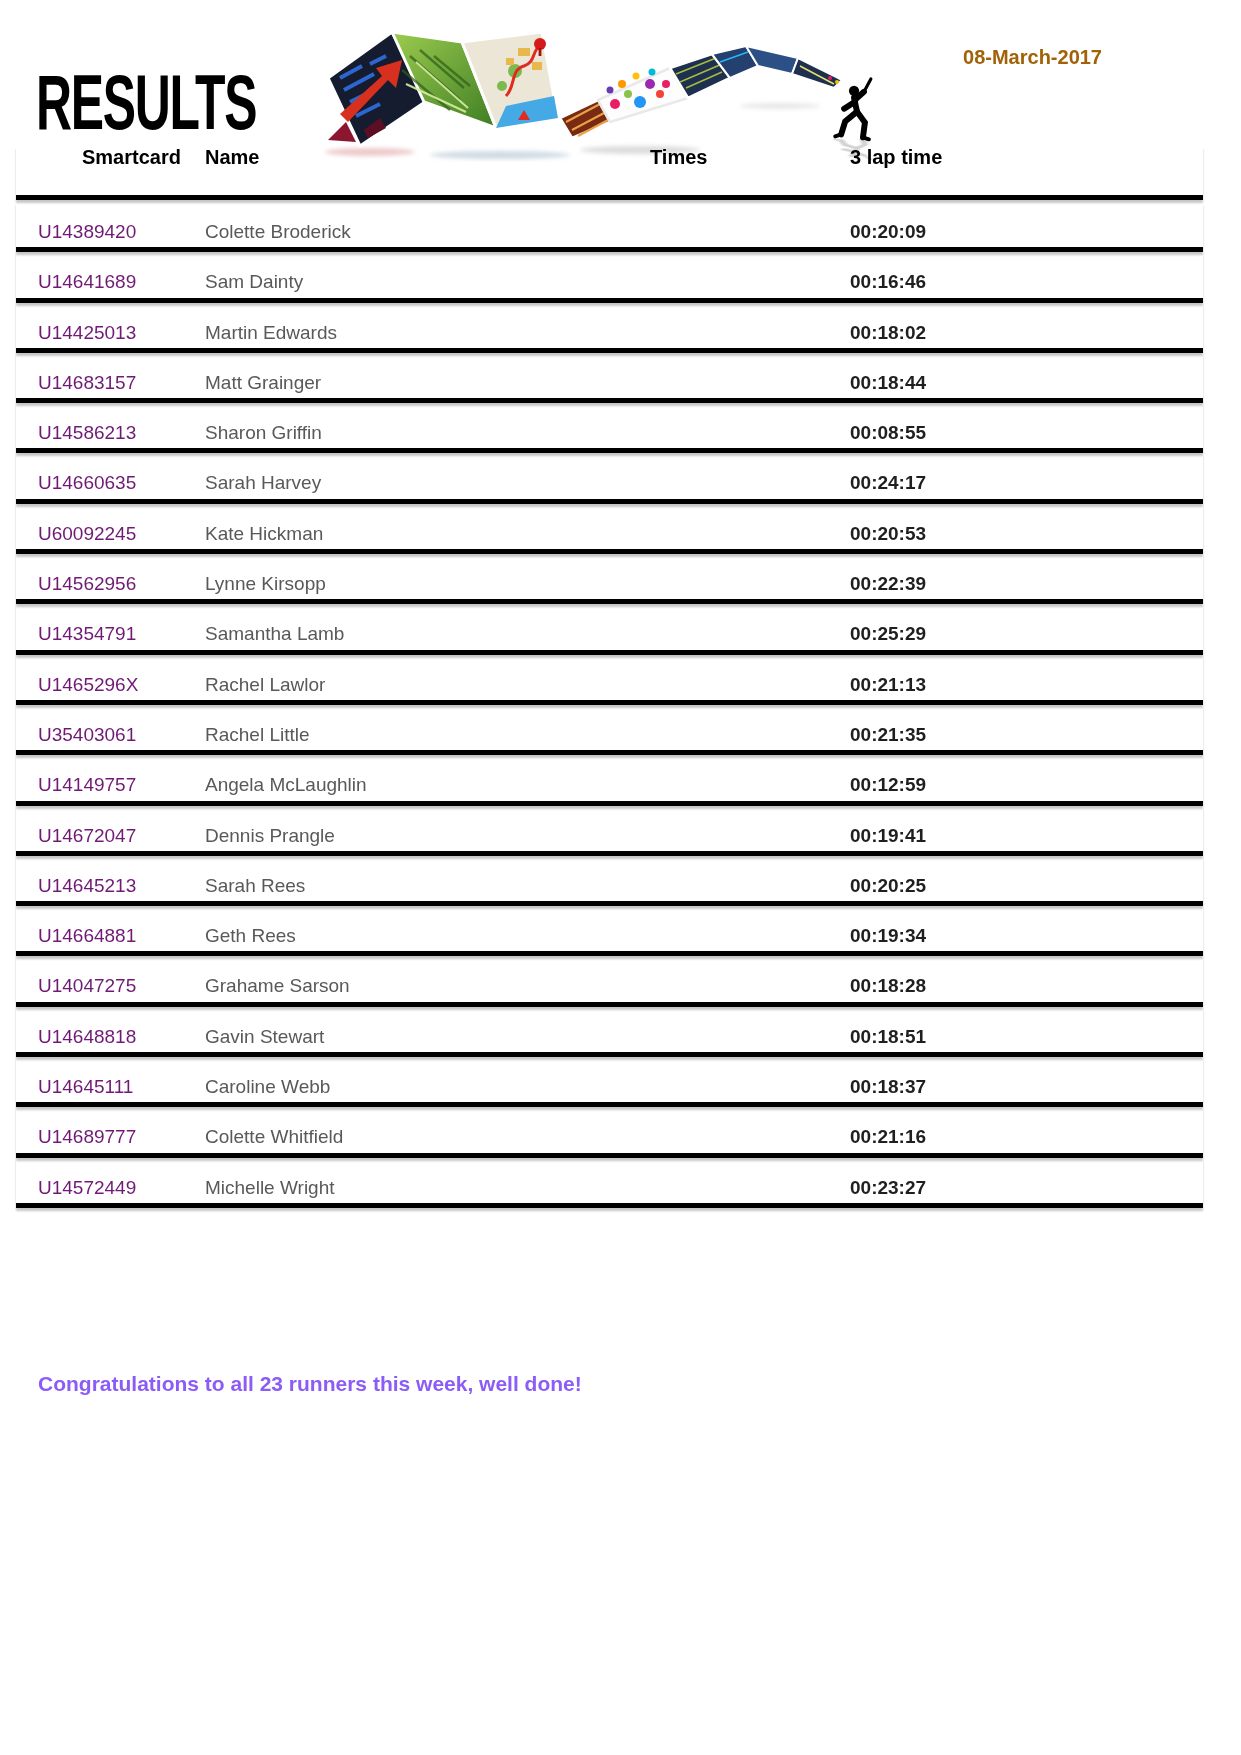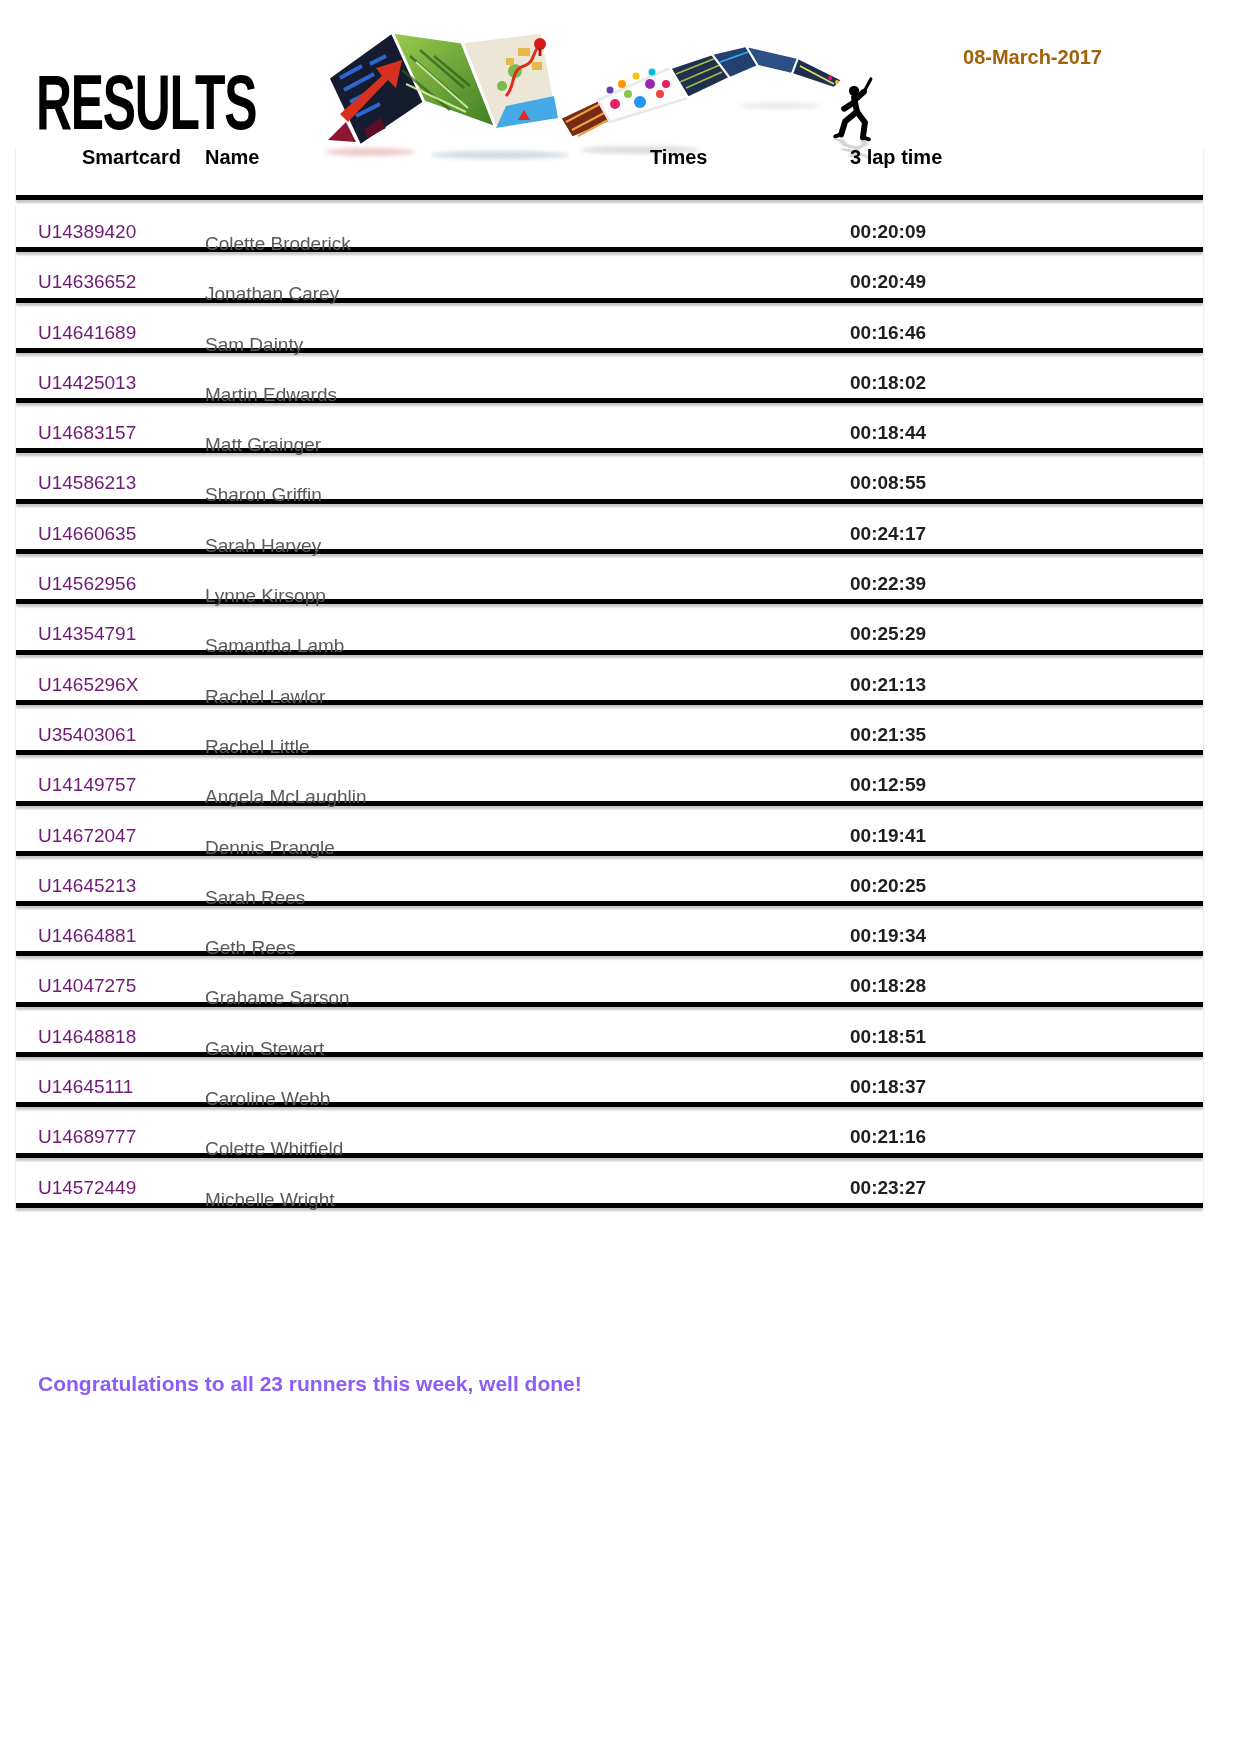--- a/index.html
+++ b/index.html
@@ -37,21 +37,21 @@
   .col-times{left:634px;text-align:center;}
   .col-laptime{left:834px;}
   .tbody{position:absolute;left:16px;top:202px;width:1187px;}
   .trow{
     position:relative;height:45.3px;
     border-bottom:5px solid #000;
     box-shadow:0 3px 2px rgba(0,0,0,.22);
   }
   .trow span{position:absolute;top:19px;font-size:19px;white-space:nowrap;}
   .cell-smartcard{left:22px;color:#701a75;}
-  .cell-name{left:189px;color:#595959;margin-top:12px;}
+  .cell-name{left:189px;color:#595959;}
   .cell-times{left:634px;color:#595959;}
   .cell-laptime{left:834px;color:#1f1f1f;font-weight:bold;}
   
   .footer{
     position:absolute;left:38px;top:1372px;
     font-size:21px;font-weight:bold;color:#8b5cf6;white-space:nowrap;
   }
 </style>
 </head>
 <body>
@@ -156,26 +156,20 @@
   </div>
 
   <div class="tbody">
       <div class="trow">
       <span class="cell-smartcard">U14389420</span>
       <span class="cell-name">Colette Broderick</span>
       <span class="cell-times"></span>
       <span class="cell-laptime">00:20:09</span>
     </div>
       <div class="trow">
-      <span class="cell-smartcard">U14636652</span>
-      <span class="cell-name">Jonathan Carey</span>
-      <span class="cell-times"></span>
-      <span class="cell-laptime">00:20:49</span>
-    </div>
-      <div class="trow">
       <span class="cell-smartcard">U14641689</span>
       <span class="cell-name">Sam Dainty</span>
       <span class="cell-times"></span>
       <span class="cell-laptime">00:16:46</span>
     </div>
       <div class="trow">
       <span class="cell-smartcard">U14425013</span>
       <span class="cell-name">Martin Edwards</span>
       <span class="cell-times"></span>
       <span class="cell-laptime">00:18:02</span>
@@ -192,20 +186,26 @@
       <span class="cell-times"></span>
       <span class="cell-laptime">00:08:55</span>
     </div>
       <div class="trow">
       <span class="cell-smartcard">U14660635</span>
       <span class="cell-name">Sarah Harvey</span>
       <span class="cell-times"></span>
       <span class="cell-laptime">00:24:17</span>
     </div>
       <div class="trow">
+      <span class="cell-smartcard">U60092245</span>
+      <span class="cell-name">Kate Hickman</span>
+      <span class="cell-times"></span>
+      <span class="cell-laptime">00:20:53</span>
+    </div>
+      <div class="trow">
       <span class="cell-smartcard">U14562956</span>
       <span class="cell-name">Lynne Kirsopp</span>
       <span class="cell-times"></span>
       <span class="cell-laptime">00:22:39</span>
     </div>
       <div class="trow">
       <span class="cell-smartcard">U14354791</span>
       <span class="cell-name">Samantha Lamb</span>
       <span class="cell-times"></span>
       <span class="cell-laptime">00:25:29</span>

